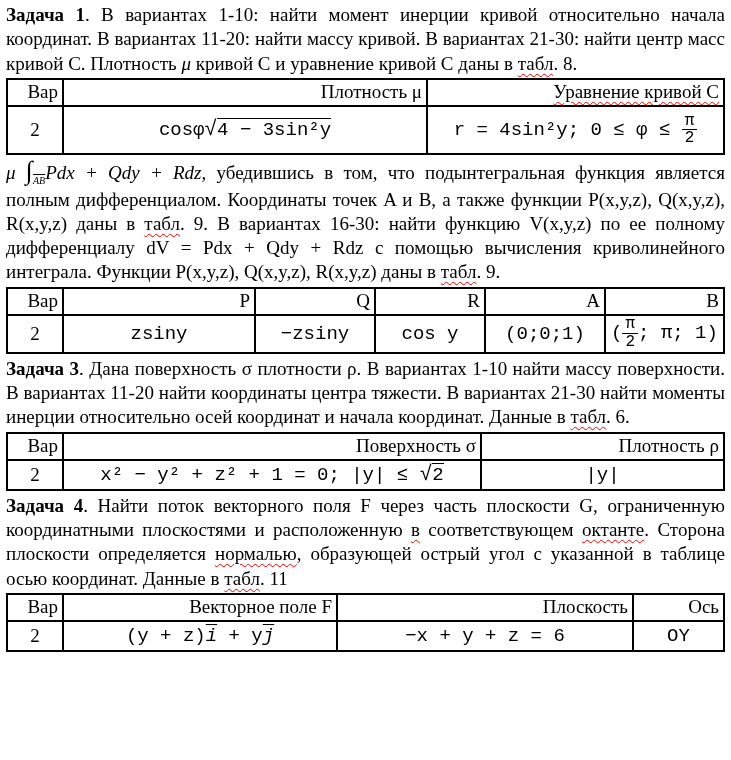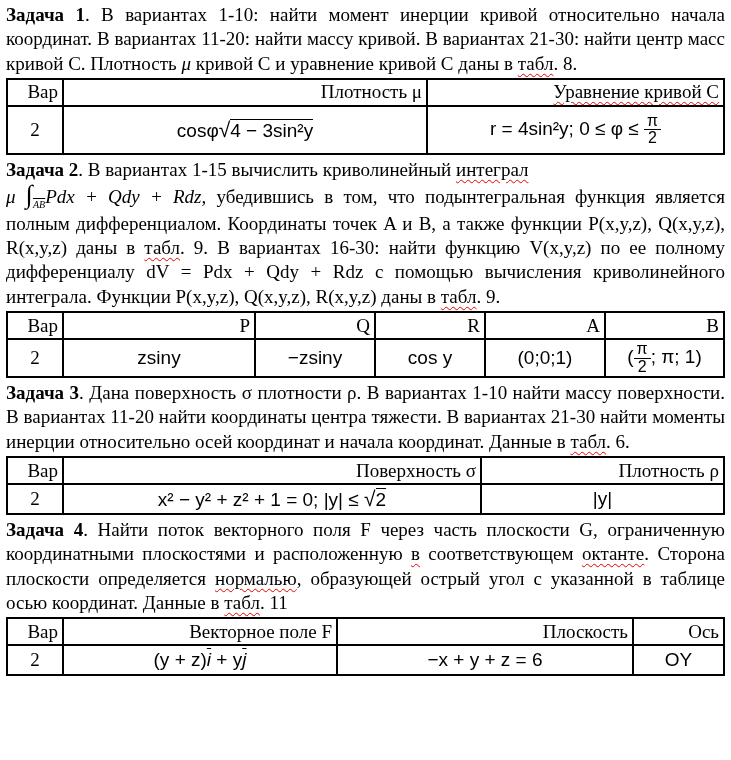--- a/index.html
+++ b/index.html
@@ -32,21 +32,21 @@
     text-align: center;
     vertical-align: middle;
     padding: 0 4px;
     font-weight: normal;
     font-size: 19px;
   }
   th { height: 27px; text-align: right; }
   td.h-tall  { height: 48px; }
   td.h-med   { height: 38px; }
   td.h-small { height: 30px; }
-  .mathcell { font-family: Liberation Sans, sans-serif; }
+  .mathcell { font-family: Liberation Mono, monospace; }
   .frac {
     display: inline-flex;
     flex-direction: column;
     vertical-align: middle;
     line-height: 1.05;
     font-size: 16px;
     text-align: center;
   }
   .frac .den { border-top: 1.4px solid #000; padding: 0 3px; }
   .frac .num { padding: 0 3px; }
@@ -84,21 +84,20 @@
       <td class="h-tall">2</td>
       <td class="h-tall mathcell"><span>cosφ</span><span class="rad">√</span><span class="radicand">4 − 3sin²y</span></td>
       <td class="h-tall mathcell"><span>r = 4sin²y; 0 ≤ φ ≤ </span><span class="frac">
               <span class="num">π</span>
               <span class="den">2</span>
             </span></td>
     </tr>
   </tbody>
     </table>
 
-  <p class="para"><span class="bold">Задача 2</span><span>. В вариантах 1-15 вычислить криволинейный </span><span class="sp">интеграл</span></p>
 
   <p class="para"><span class="it">μ </span><span class="int">∫</span><span class="int-sub">AB</span><span class="it">Pdx + Qdy + Rdz,</span><span> убедившись в том, что подынтегральная функция является полным дифференциалом. Координаты точек A и B, а также функции P(x,y,z), Q(x,y,z), R(x,y,z) даны в </span><span class="sp">табл</span><span>. 9. В вариантах 16-30: найти функцию V(x,y,z) по ее полному дифференциалу dV = Pdx + Qdy + Rdz с помощью вычисления криволинейного интеграла. Функции P(x,y,z), Q(x,y,z), R(x,y,z) даны в </span><span class="sp">табл</span><span>. 9.</span></p>
 
   <table>
     <colgroup>
         <col style="width:56px">
         <col style="width:192px">
         <col style="width:120px">
         <col style="width:110px">
         <col style="width:120px">

